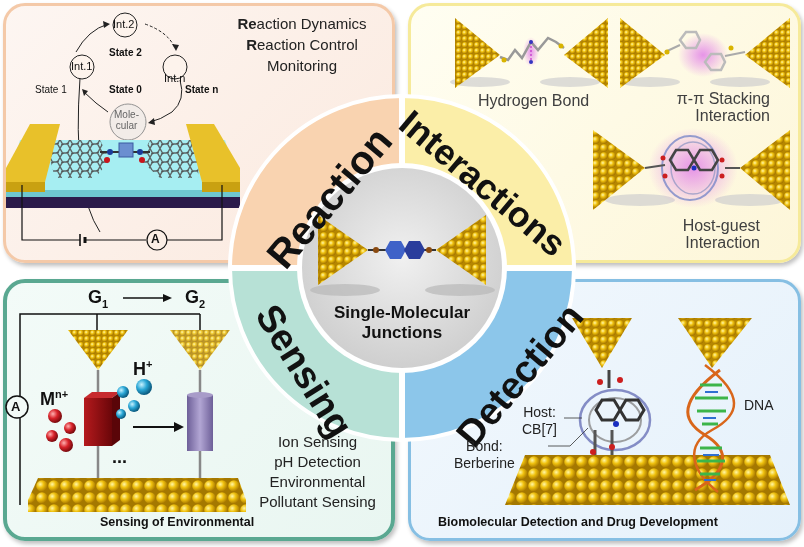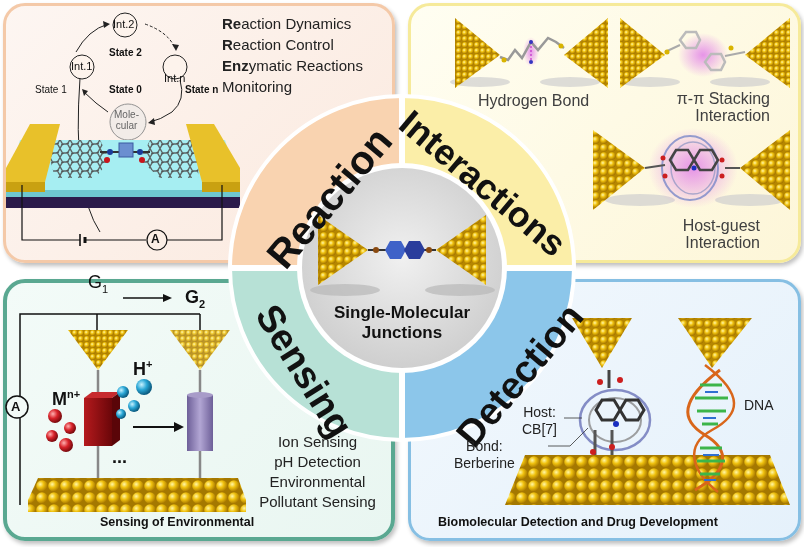--- a/index.html
+++ b/index.html
@@ -4,21 +4,21 @@
 <style>
   html, body { margin: 0; padding: 0; background: #ffffff; }
   body { width: 804px; height: 547px; position: relative; overflow: hidden; font-family: "Liberation Sans", sans-serif; color: #111; }
   .panel { position: absolute; border-radius: 22px; box-sizing: border-box; box-shadow: 2px 3px 4px rgba(0,0,0,0.25); }
   #p-reaction { left: 3px; top: 3px; width: 392px; height: 260px; background: linear-gradient(135deg,#fdf6f2,#fbe9de); border: 3px solid #f4c9a8; }
   #p-inter { left: 408px; top: 3px; width: 393px; height: 260px; background: linear-gradient(135deg,#fffef2,#fdf6d8); border: 3px solid #f6ea9a; }
   #p-sensing { left: 3px; top: 279px; width: 392px; height: 262px; background: linear-gradient(135deg,#f3fbf8,#e9f6f1); border: 4px solid #5aa891; }
   #p-detect { left: 408px; top: 279px; width: 393px; height: 262px; background: linear-gradient(135deg,#f2f8fd,#e5f1fb); border: 3px solid #86bfe3; }
 
   .txt { position: absolute; white-space: nowrap; }
-  .list { font-size: 15px; line-height: 21px; color: #222; }
+  .list { font-size: 15px; line-height: 21px; text-align: center; color: #222; }
   .list b { font-weight: bold; }
   .cap { font-size: 16px; color: #404040; text-align: right; line-height: 17px; }
   .boldcap { font-weight: bold; font-size: 12.5px; color: #111; text-align: right; }
 
   svg { position: absolute; left: 0; top: 0; }
 </style>
 </head>
 <body>
 
 <div class="panel" id="p-reaction"></div>
@@ -285,21 +285,20 @@
 </div>
 <div class="txt" style="left:109px;top:47px;font-size:10px;font-weight:bold;">State 2</div>
 <div class="txt" style="left:35px;top:84px;font-size:10px;font-weight:normal;">State 1</div>
 <div class="txt" style="left:109px;top:84px;font-size:10px;font-weight:bold;">State 0</div>
 <div class="txt" style="left:185px;top:84px;font-size:10px;font-weight:bold;">State n</div>
 <div class="txt" style="left:151px;top:232px;font-size:12px;font-weight:bold;">A</div>
 
 <div class="txt list" style="left:222px;top:13px;width:160px;">
   <div><b>Re</b><span>action Dynamics</span></div>
   <div><b>R</b><span>eaction Control</span></div>
-  <div><b>Enz</b><span>ymatic Reactions</span></div>
   <div><b></b><span>Monitoring</span></div>
 </div>
 
 <div class="txt cap" style="left:478px;top:92px;width:110px;">Hydrogen Bond</div>
 <div class="txt cap" style="left:640px;top:90px;width:130px;">
   <div>π-π Stacking</div>
   <div>Interaction</div>
 </div>
 <div class="txt cap" style="left:630px;top:217px;width:130px;">
   <div>Host-guest</div>
@@ -309,24 +308,24 @@
 <div class="txt" style="left:250px;top:160px;font-size:40px;font-weight:bold;transform:rotate(-50deg);transform-origin:left top;left:258px;top:248px;">Reaction</div>
 <div class="txt" style="left:418px;top:102px;font-size:36px;font-weight:bold;transform:rotate(40deg);transform-origin:left top;">Interactions</div>
 <div class="txt" style="left:283px;top:297px;font-size:38px;font-weight:bold;transform:rotate(58deg);transform-origin:left top;">Sensing</div>
 <div class="txt" style="left:448px;top:428px;font-size:38px;font-weight:bold;transform:rotate(-50deg);transform-origin:left top;">Detection</div>
 
 <div class="txt" style="left:312px;top:303px;width:180px;text-align:center;font-size:17px;font-weight:bold;line-height:20px;">
   <div>Single-Molecular</div>
   <div>Junctions</div>
 </div>
 
-<div class="txt" style="left:88px;top:272px;font-size:18px;font-weight:normal;"><span>G</span><sub style="font-size:11px;">1</sub></div>
+<div class="txt" style="left:88px;top:287px;font-size:18px;font-weight:bold;"><span>G</span><sub style="font-size:11px;">1</sub></div>
 <div class="txt" style="left:185px;top:287px;font-size:18px;font-weight:bold;"><span>G</span><sub style="font-size:11px;">2</sub></div>
 <div class="txt" style="left:133px;top:358px;font-size:18px;font-weight:bold;"><span>H</span><sup style="font-size:11px;">+</sup></div>
-<div class="txt" style="left:40px;top:388px;font-size:18px;font-weight:bold;margin-left:12px;"><span>M</span><sup style="font-size:11px;">n+</sup></div>
+<div class="txt" style="left:40px;top:388px;font-size:18px;font-weight:bold;"><span>M</span><sup style="font-size:11px;">n+</sup></div>
 <div class="txt" style="left:112px;top:447px;font-size:18px;font-weight:bold;">...</div>
 <div class="txt" style="left:11px;top:399px;font-size:13px;font-weight:bold;">A</div>
 <div class="txt" style="left:250px;top:432px;width:135px;text-align:center;font-size:15px;line-height:20px;color:#222;">
   <div>Ion Sensing</div>
   <div>pH Detection</div>
   <div>Environmental</div>
   <div>Pollutant Sensing</div>
 </div>
 <div class="txt boldcap" style="left:100px;top:515px;">Sensing of Environmental</div>
 

